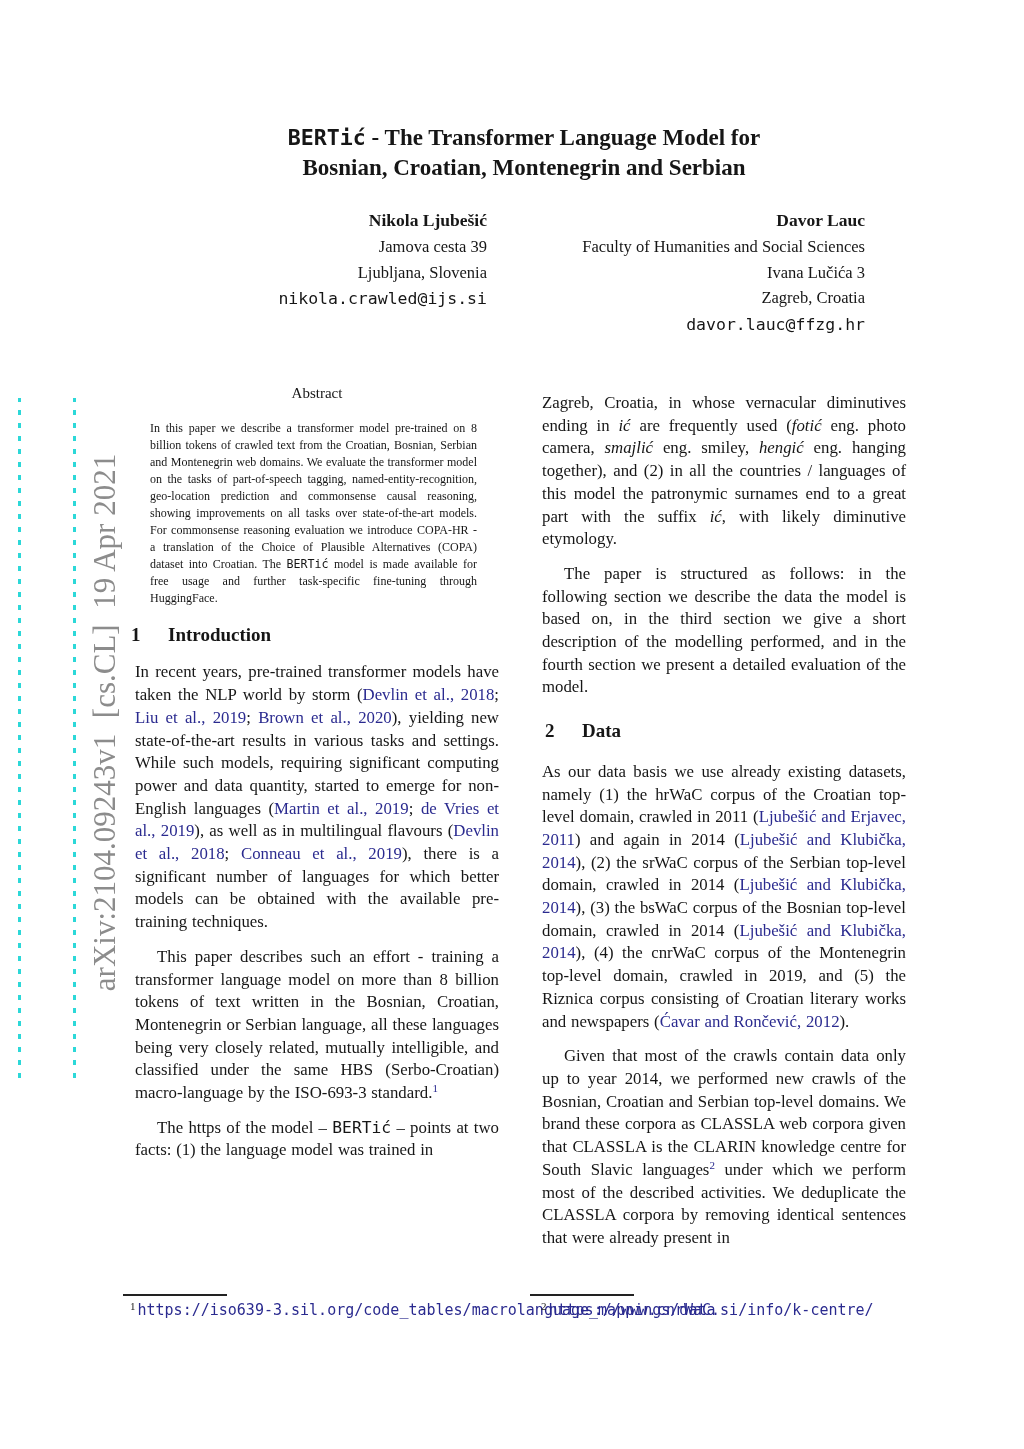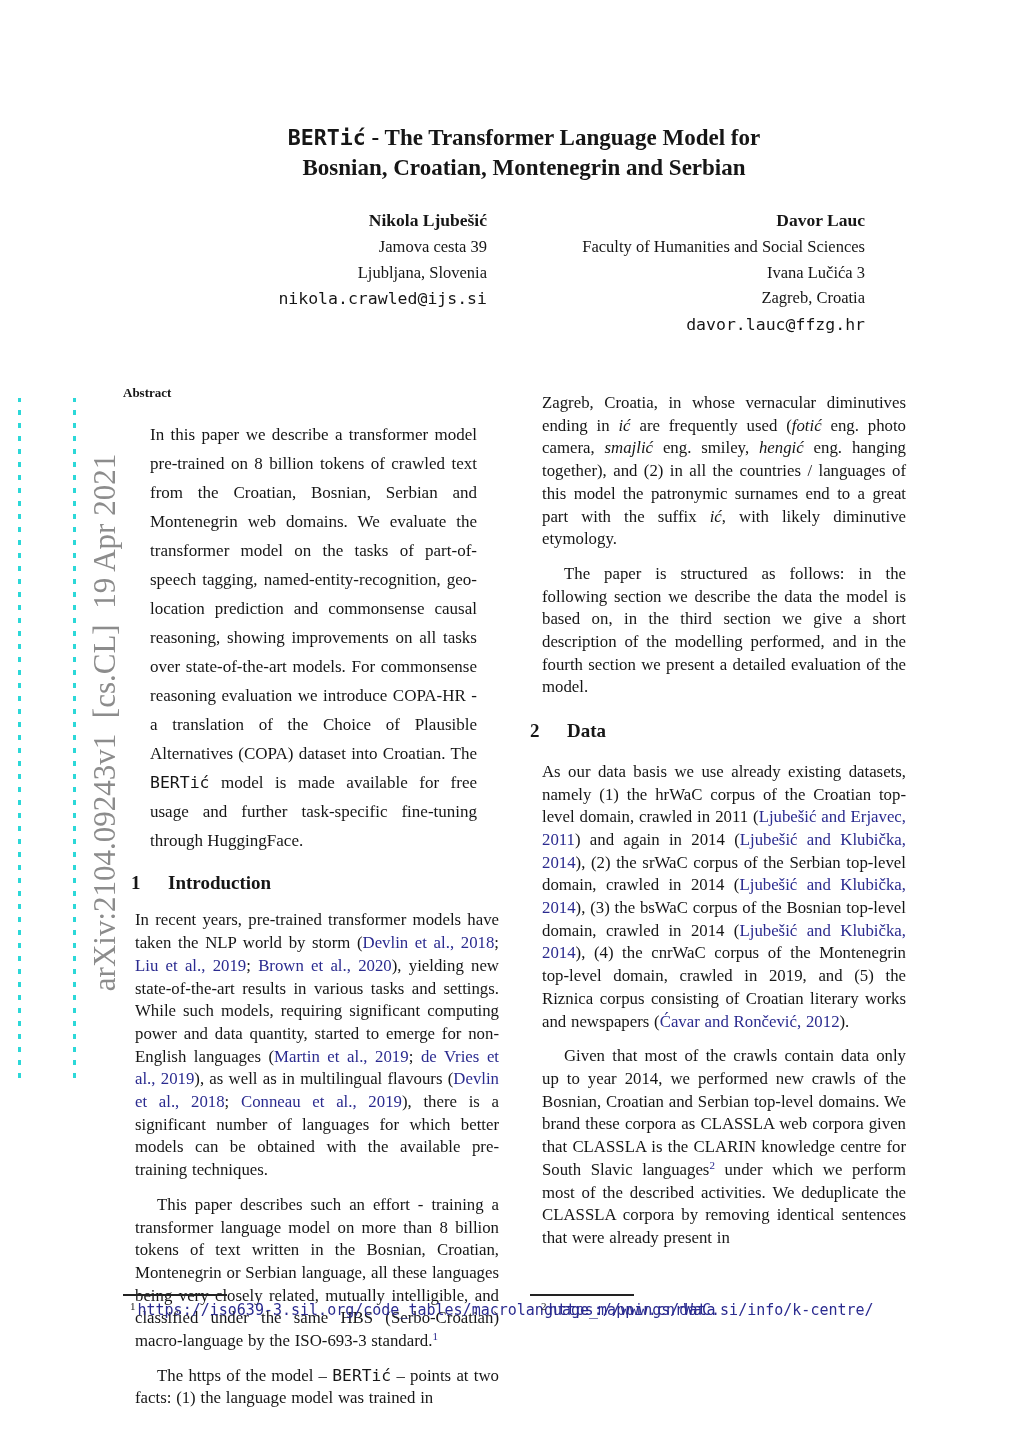--- a/index.html
+++ b/index.html
@@ -34,25 +34,25 @@
   .author-name{font-size:17.5px;font-weight:700;line-height:27px;}
   .affil{font-size:16.5px;line-height:25.5px;}
   .email{font-family:"DejaVu Sans Mono", monospace;font-size:16.5px;line-height:27px;}
   
   .col{
     position:absolute;top:380px;width:388px;
     text-align:justify;font-size:16.8px;line-height:22.7px;word-spacing:0.6px;
   }
   .col-left{left:123px;}
   .col-right{left:530px;}
-  .abs-heading{font-size:13px;font-weight:700;margin:2px 0 0 0;}
-  p.abs{margin:15px 34px 0 27px;font-size:17px;line-height:29px;word-spacing:0.2px;}
+  .abs-heading{text-align:center;font-size:15px;font-weight:400;margin:2px 0 0 0;}
+  p.abs{margin:15px 34px 0 27px;font-size:12px;line-height:17px;word-spacing:0.2px;}
   h2.sec{font-size:19px;font-weight:700;margin:17px 0 15px 8px;text-align:left;}
   h2.sec .sec-num{display:inline-block;min-width:37px;}
-  h2.sec2{margin:21px 0 18px 0;}
+  h2.sec2{margin:21px 0 18px 15px;}
   p.body{margin:12px;padding:0;}
   p.indent{text-indent:22px;}
   
   .s-link{color:var(--link);}
   .s-it{font-style:italic;}
   .s-mono{font-family:"DejaVu Sans Mono", monospace;font-size:0.97em;}
   .s-sup{color:var(--link);font-size:11px;vertical-align:6px;line-height:0;}
   
   .fn-rule{position:absolute;width:104px;border-top:2px solid #222;height:0;}
   .fn-rule-left{left:123px;top:1294px;}

